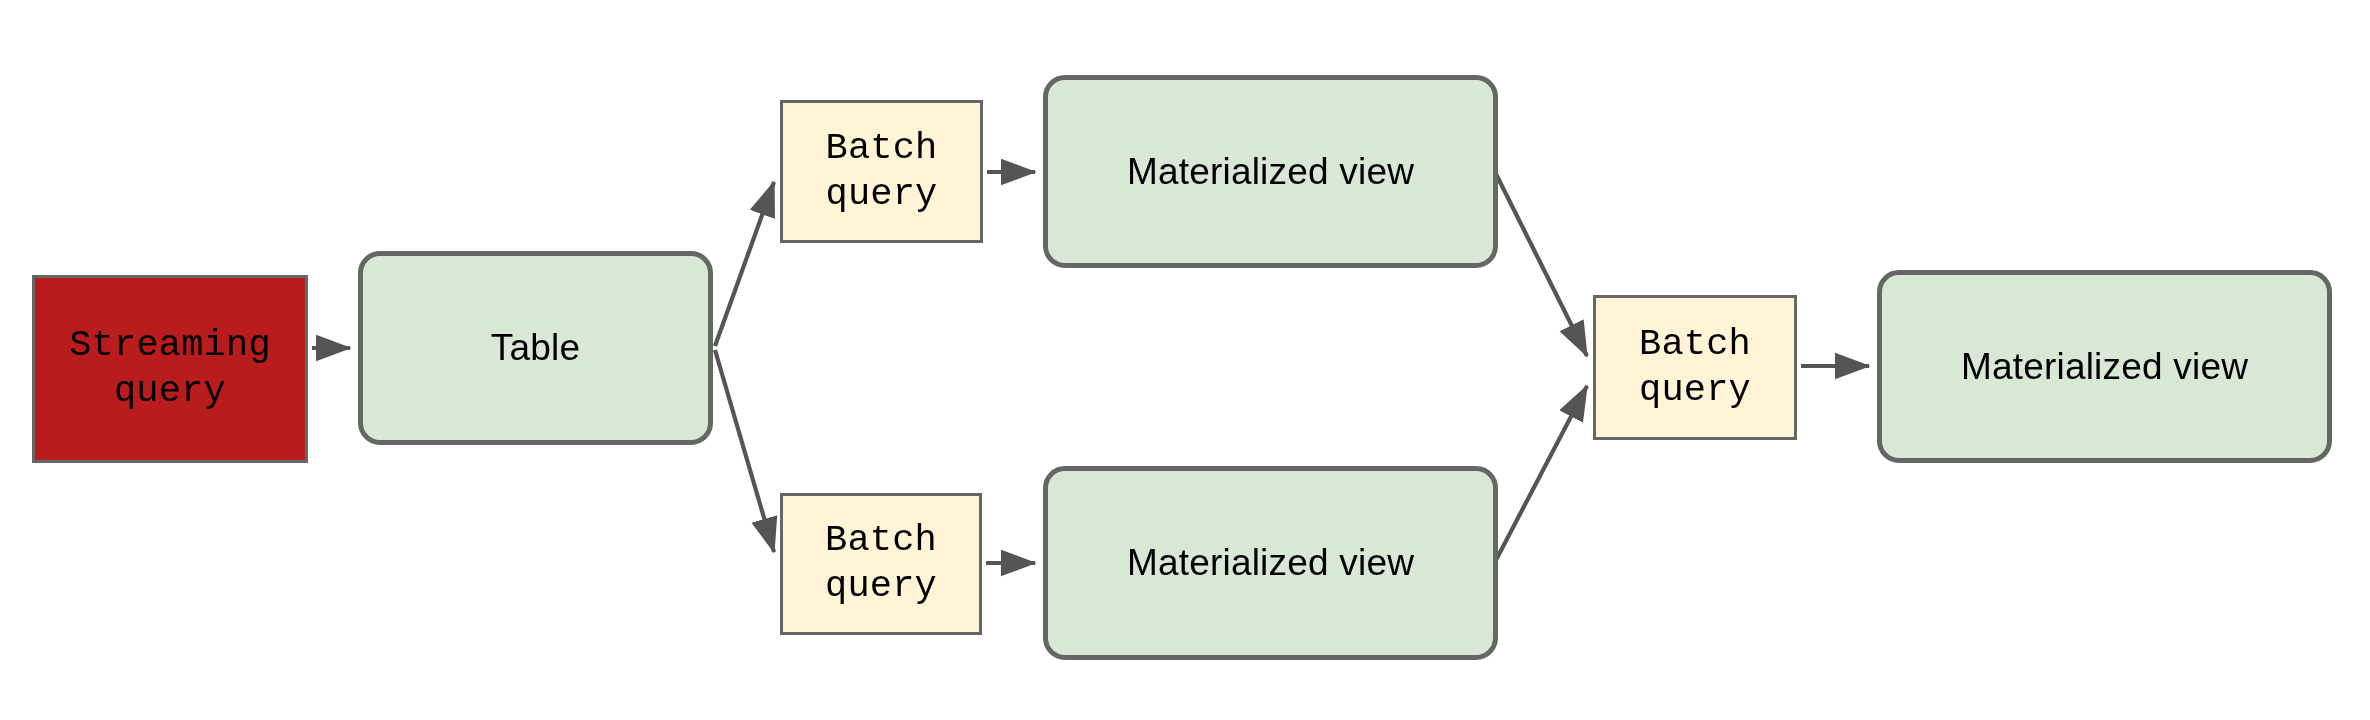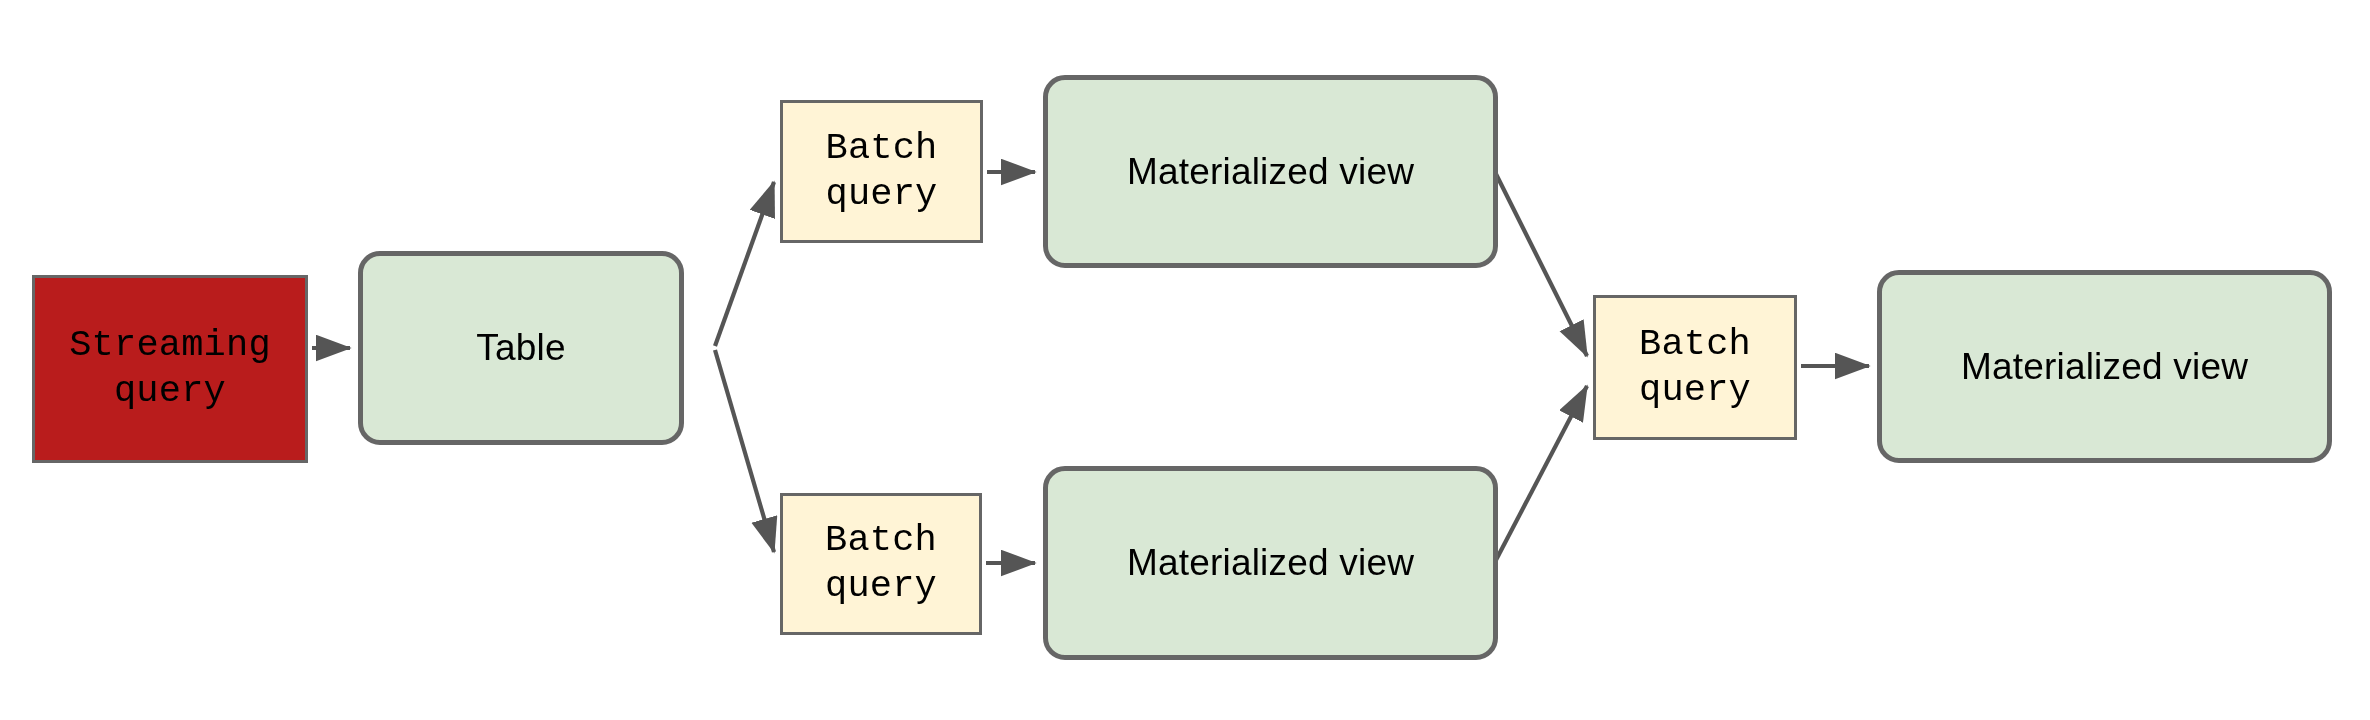--- a/index.html
+++ b/index.html
@@ -77,21 +77,21 @@
         <polyline points="1496,560 1587,386" marker-end="url(#arrowhead)" stroke="#555555"></polyline>
         <polyline points="1801,366 1869,366" marker-end="url(#arrowhead)" stroke="#555555"></polyline>
       </g>
   </svg>
 
   <div class="node node-process" style="left: 32px; top: 275px; width: 276px; height: 188px; background: #b91c1c; border-color: rgb(102, 102, 102); color: rgb(0, 0, 0);">
     <span class="node-label">Streaming
 query</span>
   </div>
 
-  <div class="node node-store" style="left: 358px; top: 251px; width: 326px; height: 194px; background: rgb(217, 232, 213); border-color: rgb(102, 102, 102); color: rgb(0, 0, 0);">
+  <div class="node node-store" style="left: 358px; top: 251px; width: 355px; height: 194px; background: rgb(217, 232, 213); border-color: rgb(102, 102, 102); color: rgb(0, 0, 0);">
     <span class="node-label">Table</span>
   </div>
 
   <div class="node node-process" style="left: 780px; top: 100px; width: 203px; height: 143px; background: rgb(255, 244, 214); border-color: rgb(102, 102, 102); color: rgb(0, 0, 0);">
     <span class="node-label">Batch
 query</span>
   </div>
 
   <div class="node node-store" style="left: 1043px; top: 75px; width: 455px; height: 193px; background: rgb(217, 232, 213); border-color: rgb(102, 102, 102); color: rgb(0, 0, 0);">
     <span class="node-label">Materialized view</span>

